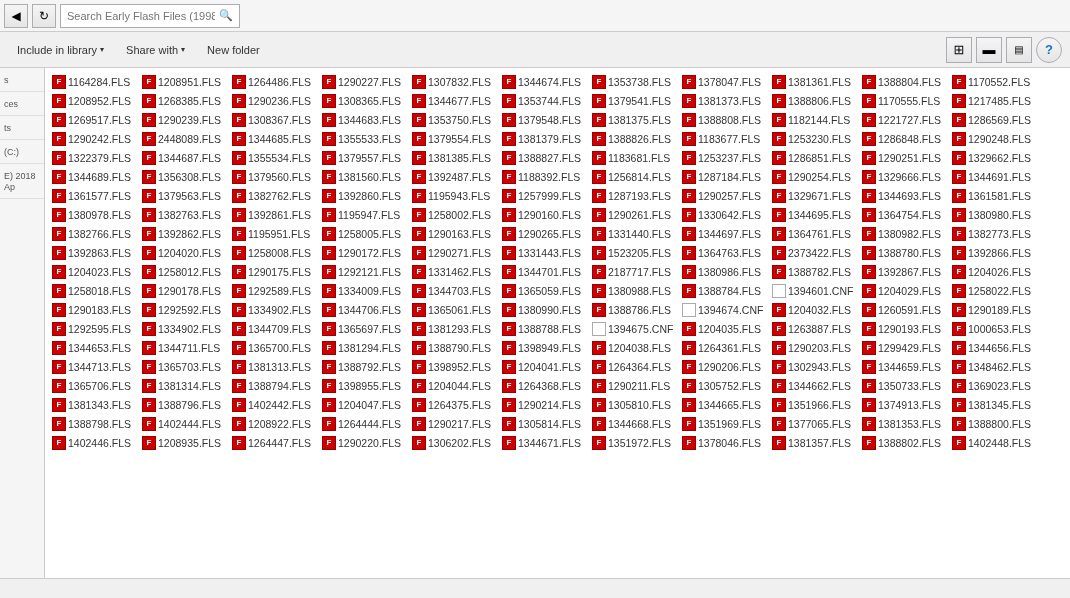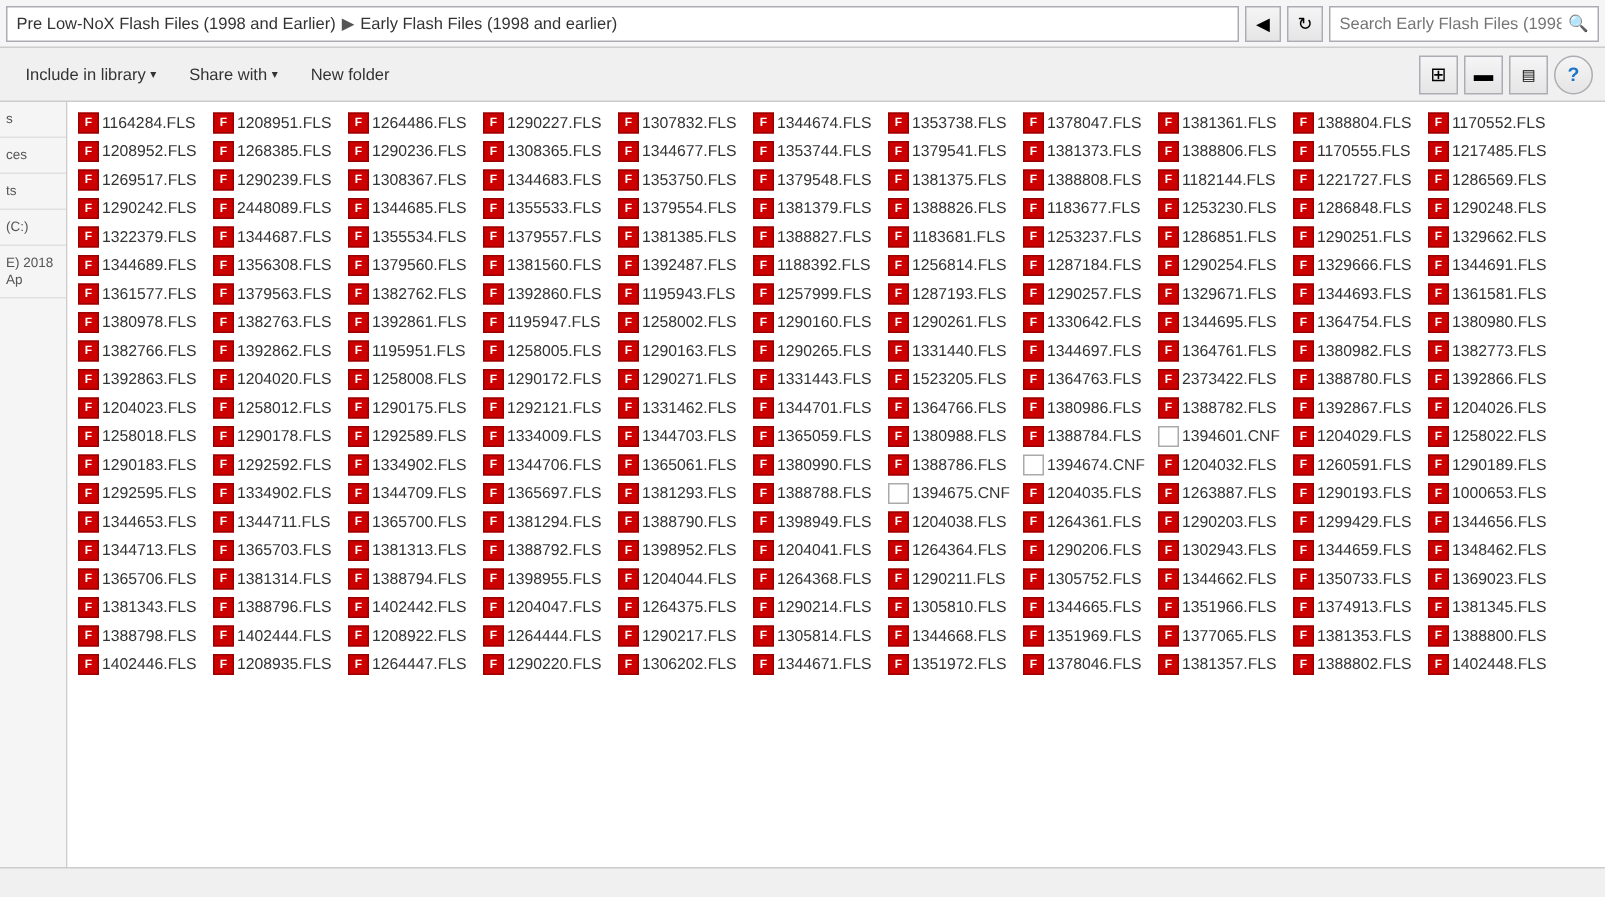--- a/index.html
+++ b/index.html
@@ -228,25 +228,20 @@
     
     ::-webkit-scrollbar { width: 12px; height: 12px; }
     ::-webkit-scrollbar-track { background: #f0f0f0; }
     ::-webkit-scrollbar-thumb { background: #c0c0c0; border: 1px solid #aaa; }
     ::-webkit-scrollbar-corner { background: #f0f0f0; }
   </style>
 </head>
 <body>
 
 <div class="address-bar">
-  <div class="address-bar-path">
-    <span>Pre Low-NoX Flash Files (1998 and Earlier)</span>
-    <span style="color:#555;">▶</span>
-    <span>Early Flash Files (1998 and earlier)</span>
-  </div>
   <div class="addr-btn">◀</div>
   <div class="addr-btn">↻</div>
   <div class="search-box">
     <input type="text" placeholder="Search Early Flash Files (1998 and earl..." style="">
     <span style="color:#aaa;">🔍</span>
   </div>
 </div>
 
 <div class="toolbar">
   <button class="toolbar-btn">
@@ -749,21 +744,21 @@
         <div class="file-item">
           <div class="flash-icon">F</div>
           <span class="file-name">1331462.FLS</span>
         </div>
         <div class="file-item">
           <div class="flash-icon">F</div>
           <span class="file-name">1344701.FLS</span>
         </div>
         <div class="file-item">
           <div class="flash-icon">F</div>
-          <span class="file-name">1364766.FLS</span>
+          <span class="file-name">2187717.FLS</span>
         </div>
         <div class="file-item">
           <div class="flash-icon">F</div>
           <span class="file-name">1380986.FLS</span>
         </div>
         <div class="file-item">
           <div class="flash-icon">F</div>
           <span class="file-name">1388782.FLS</span>
         </div>
         <div class="file-item">

